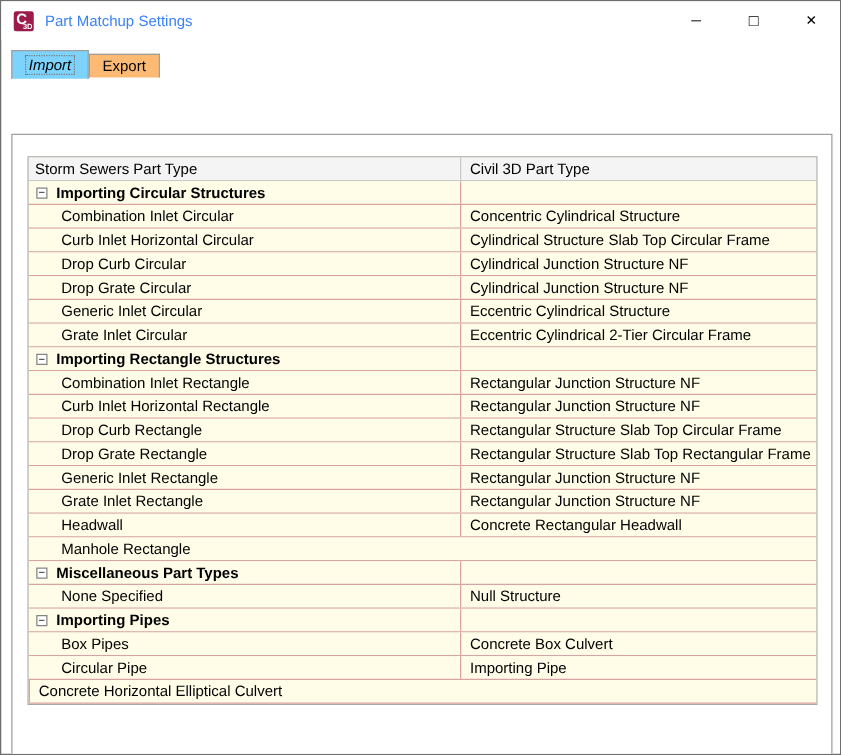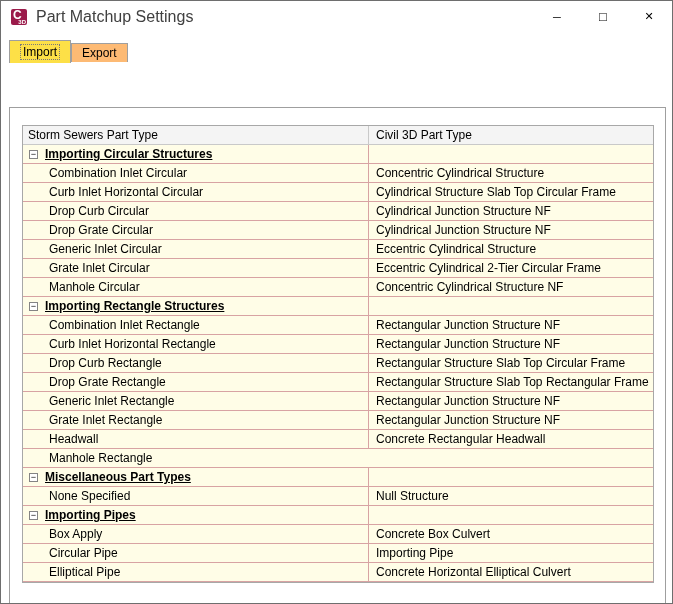--- a/index.html
+++ b/index.html
@@ -4,45 +4,45 @@
 <style>
   html,body{margin:0;padding:0;background:#cfcfcf;}
   *{box-sizing:border-box;font-family:"Liberation Sans","DejaVu Sans",sans-serif;}
   .dialog{position:relative;width:673px;height:604px;background:#ffffff;border:1px solid #6e6e6e;overflow:hidden;}
 
   
   .titlebar{position:absolute;left:0;top:0;width:100%;height:31px;background:#ffffff;display:flex;align-items:center;}
   .app-icon{position:relative;width:16px;height:16px;margin:0 9px 0 10px;background:var(--brand,#9b1b4b);border-radius:2px;flex:0 0 auto;}
   .app-icon .c{position:absolute;left:2px;top:-1px;font-size:12px;font-weight:700;color:#fff;}
   .app-icon .d3{position:absolute;right:1px;bottom:0;font-size:6px;font-weight:700;color:#fff;}
-  .title{font-size:16px;color:#404040;flex:1 1 auto;white-space:nowrap;}
+  .title{font-size:12px;color:#3b82f6;flex:1 1 auto;white-space:nowrap;}
   .win-controls{display:flex;height:31px;flex:0 0 auto;}
   .win-btn{width:46px;height:31px;display:flex;align-items:center;justify-content:center;font-size:11px;color:#000;cursor:default;}
   .win-btn.max{font-size:13px;}
 
   
   .tabstrip{position:absolute;left:8px;top:38px;height:23px;z-index:3;display:flex;align-items:flex-end;}
   .tab{position:relative;border:1px solid #9f9f9f;border-bottom:none;background:#fdba74;height:19px;padding:0 10px;font-size:12px;display:flex;align-items:center;cursor:default;}
-  .tab.active{background:#fde047;height:23px;z-index:4;margin-bottom:-1px;padding:0 11px;}
+  .tab.active{background:#7dd3fc;height:23px;z-index:4;margin-bottom:-1px;padding:0 11px;font-style:italic;}
   .tab.active .lbl{outline:1px dotted #7a7a7a;padding:0 2px;}
 
   
   .tabpage{position:absolute;left:8px;top:60px;width:657px;height:506px;background:#ffffff;border:1px solid #9f9f9f;z-index:2;margin-top:46px;}
 
   
   .grid{position:absolute;left:12px;top:17px;width:632px;border:1px solid #a8a8a8;background:var(--row_bg,#fffde7);}
   .row{display:flex;height:19px;border-bottom:1px solid var(--grid_line,#d8a3a3);background:var(--row_bg,#fffde7);}
   .row:last-child{border-bottom:1px solid var(--grid_line,#d8a3a3);}
   .row.header{background:var(--header_bg,#f4f4f4);border-bottom:1px solid var(--header_line,#c9c9c9);}
   .cell{font-size:12px;color:#000;display:flex;align-items:center;overflow:hidden;white-space:nowrap;}
   .cell.left{width:345px;padding-left:5px;}
   .cell.right{flex:1;border-left:1px solid var(--grid_line,#d8a3a3);padding-left:7px;text-align:center;}
   .row.header .cell.right{border-left:1px solid var(--header_line,#c9c9c9);}
   .cell.left.child{padding-left:26px;}
-  .glabel{font-weight:700;text-decoration:underline;}
+  .glabel{font-weight:700;}
   .expander{width:9px;height:9px;border:1px solid #848484;background:#ffffff;display:inline-flex;align-items:center;justify-content:center;margin:0 7px 0 1px;flex:0 0 auto;font-size:9px;line-height:7px;color:#000;}
 
   
   .buttonbar{position:absolute;left:0;top:572px;width:100%;height:26px;}
   .btn{position:absolute;width:56px;height:21px;background:#e1e1e1;border:1px solid #adadad;font-size:11px;color:#4d7c0f;padding:0;cursor:default;}
   .btn.default{border:2px solid var(--accent,#0078d7);background:#e1e1e1;}
   .btn.ok{left:337px;}
   .btn.cancel{left:412px;}
   .btn.apply{left:487px;}
   .btn.help{left:578px;}
@@ -132,28 +132,20 @@
           </div>
       </div>
       <div class="row">
         <div class="cell left child">
             <span>Grate Inlet Circular</span>
           </div>
         <div class="cell right">
             <span>Eccentric Cylindrical 2-Tier Circular Frame</span>
           </div>
       </div>
-      <div class="row">
-        <div class="cell left child">
-            <span>Manhole Circular</span>
-          </div>
-        <div class="cell right">
-            <span>Concentric Cylindrical Structure NF</span>
-          </div>
-      </div>
 
       <div class="row">
         <div class="cell left">
           <span class="expander">
               <span>−</span>
             </span>
           <span class="glabel">Importing Rectangle Structures</span>
         </div>
         <div class="cell right"></div>
       </div>
@@ -241,38 +233,35 @@
         <div class="cell left">
           <span class="expander">
               <span>−</span>
             </span>
           <span class="glabel">Importing Pipes</span>
         </div>
         <div class="cell right"></div>
       </div>
       <div class="row">
         <div class="cell left child">
-            <span>Box Apply</span>
+            <span>Box Pipes</span>
           </div>
         <div class="cell right">
             <span>Concrete Box Culvert</span>
           </div>
       </div>
       <div class="row">
         <div class="cell left child">
             <span>Circular Pipe</span>
           </div>
         <div class="cell right">
             <span>Importing Pipe</span>
           </div>
       </div>
       <div class="row">
-        <div class="cell left child">
-            <span>Elliptical Pipe</span>
-          </div>
         <div class="cell right">
             <span>Concrete Horizontal Elliptical Culvert</span>
           </div>
       </div>
 
     </div>
   </div>
 
   <div class="buttonbar">
     <button class="btn default ok">OK</button>

